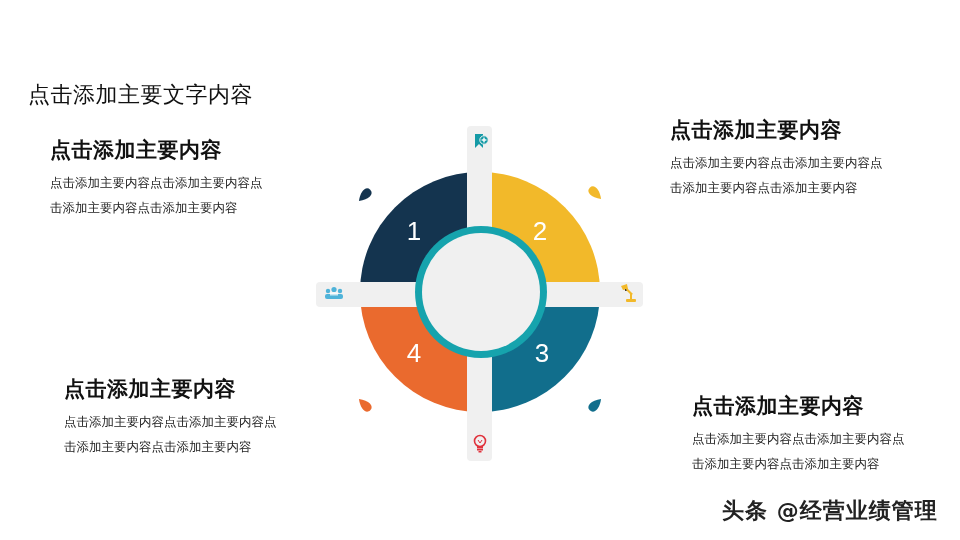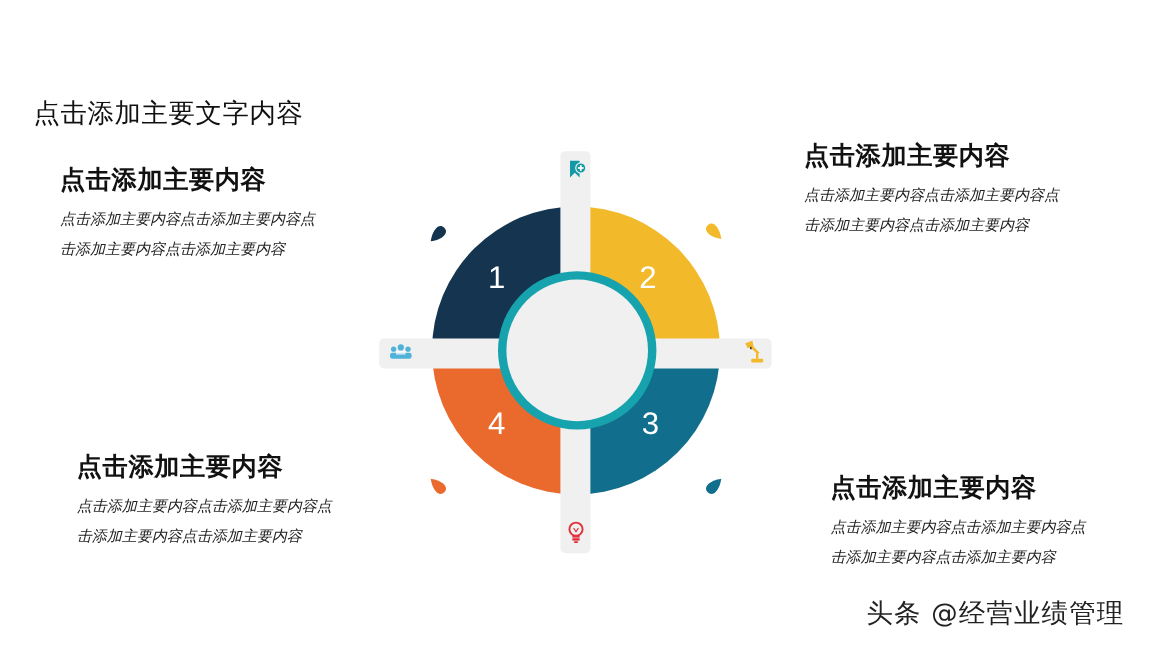--- a/index.html
+++ b/index.html
@@ -1,29 +1,29 @@
 <!DOCTYPE html>
 <html><head>
 <meta charset="utf-8">
 <style>
   html, body { margin:0; padding:0; }
   body { width:960px; height:540px; background:#ffffff; position:relative; overflow:hidden;
          font-family:"DejaVu Sans","Liberation Sans",sans-serif; color:#111; }
   .page-title { position:absolute; left:28px; top:34px; font-size:22px; color:#111; letter-spacing:0.5px;margin-top:46px; }
   .block { position:absolute; width:230px; }
   .block .heading { font-size:21px; font-weight:bold; color:#111; margin:0 0 6px 0; white-space:nowrap; letter-spacing:0.5px; }
-  .block .body { font-size:12.5px; line-height:25px; color:#222; width:215px; word-break:break-all;font-style:italic; }
+  .block .body { font-size:12.5px; line-height:25px; color:#222; width:215px; word-break:break-all; }
   #block-tl { left:50px; top:136px; }
   #block-tr { left:670px; top:116px; }
   #block-bl { left:64px; top:375px; }
   #block-br { left:692px; top:392px; }
   .diagram { position:absolute; left:0; top:0; width:960px; height:540px; }
   .num { font-family:"Liberation Sans","DejaVu Sans",sans-serif; font-size:26px; fill:#ffffff; }
   .watermark { position:absolute; left:722px; top:496px; font-size:22px; color:#222; letter-spacing:1px;
-               text-shadow: 0 0 2px #fff, 1px 1px 0 #fff; }
+               text-shadow: 0 0 2px #fff, 1px 1px 0 #fff; font-weight: bold; }
 </style>
 </head>
 <body>
 
 <div class="page-title">点击添加主要文字内容</div>
 
 <div class="block" id="block-tl">
   <div class="heading">点击添加主要内容</div>
   <div class="body">点击添加主要内容点击添加主要内容点击添加主要内容点击添加主要内容</div>
 </div>

